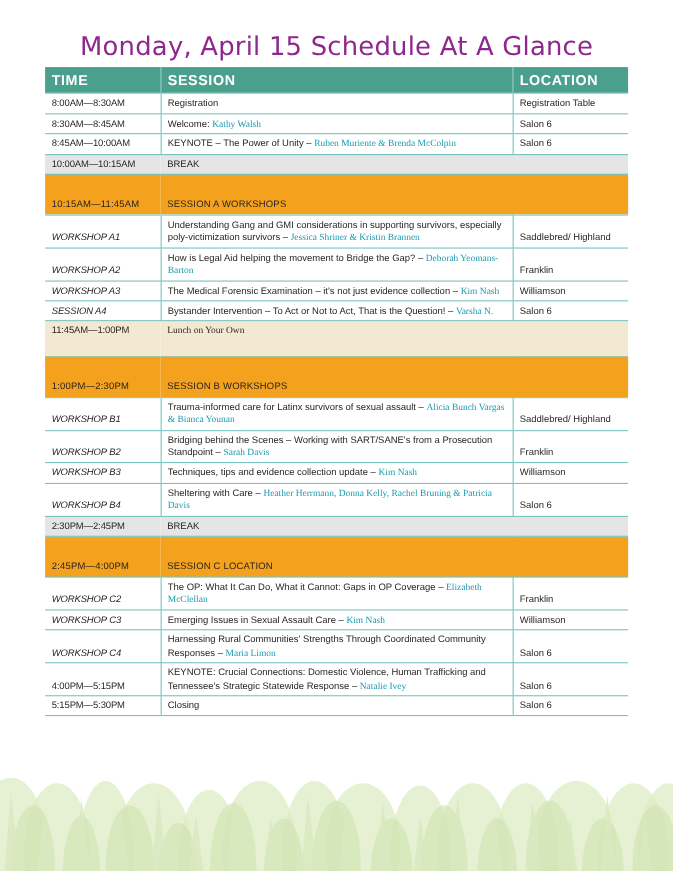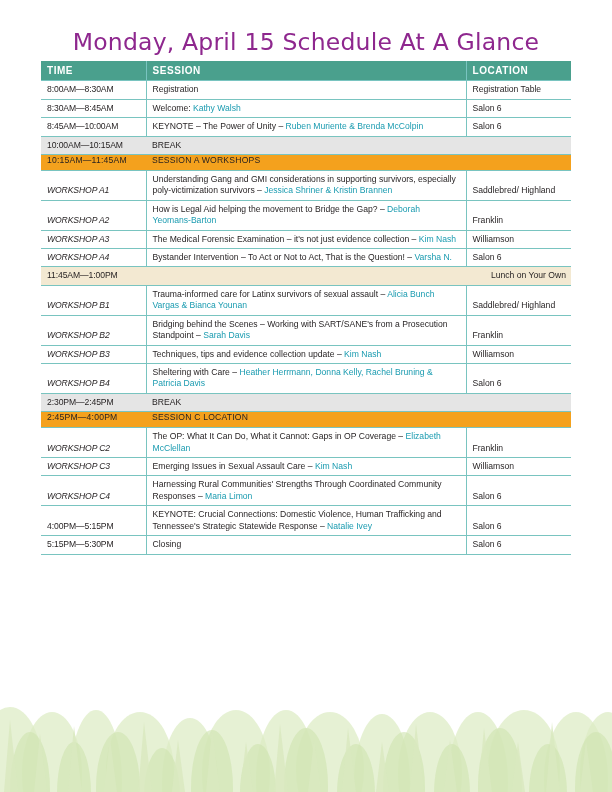--- a/index.html
+++ b/index.html
@@ -64,21 +64,21 @@
     text-align: left;
   }
   table.sched td:last-child,
   table.sched th:last-child { border-right: none; }
 
   
   thead th {
     background: #4aa08d;
     color: #ffffff;
     font-weight: bold;
-    font-size: 10px;
+    font-size: 13px;
     letter-spacing: 0.55px;
     padding-top: 4px;
     padding-bottom: 4px;
     border-bottom: none;
     border-right: none;
     vertical-align: middle;
   }
 
   
   tbody td.time {
@@ -95,40 +95,41 @@
     border-bottom: 1.1px solid #79c4c0;
     vertical-align: middle;
     padding-top: 3px;
     padding-bottom: 3px;
   }
   tr.r-lunch td {
     background: #f3e9d2;
     border-right: none;
     vertical-align: middle;
     padding-top: 3px;
-    padding-bottom: 3px;
+    padding-bottom: 17px;
   }
   tr.r-lunch td.sess-merged {
-    text-align: right;
+    text-align: left;
+    font-family: Liberation Serif, serif;
   }
   tr.r-session td {
     background: #f4a11d;
     border-right: none;
     border-bottom: 1.1px solid #79c4c0;
     vertical-align: middle;
-    padding-top: 0;
+    padding-top: 21px;
     padding-bottom: 3.5px;
     letter-spacing: 0.2px;
   }
   tr.r-plain td { background: #ffffff; }
 
   tr.r-first td { border-top: none; margin-left: 26px; }
   tr.r-last td { border-bottom: 1.1px solid #79c4c0; }
 
-  .presenter { color: #1a9bb0; }
+  .presenter { color: #1a9bb0; font-family: Liberation Serif, serif; }
   .wslabel { letter-spacing: 0.15px; font-style: italic; }
 
   
   .footer-art {
     position: absolute;
     left: 0;
     bottom: 0;
     width: 612px;
     height: 130px;
     overflow: hidden;
@@ -190,27 +191,31 @@
             <td class="time wslabel">WORKSHOP A2</td>
             <td class="sess">How is Legal Aid helping the movement to Bridge the Gap? – <span class="presenter">Deborah Yeomans-Barton</span></td>
             <td class="loc">Franklin</td>
           </tr>
           <tr class="r-plain">
             <td class="time wslabel">WORKSHOP A3</td>
             <td class="sess">The Medical Forensic Examination – it's not just evidence collection – <span class="presenter">Kim Nash</span></td>
             <td class="loc">Williamson</td>
           </tr>
           <tr class="r-plain">
-            <td class="time wslabel">WORKSHOP A4</td>
+            <td class="time wslabel">SESSION A4</td>
             <td class="sess">Bystander Intervention – To Act or Not to Act, That is the Question! – <span class="presenter">Varsha N.</span></td>
             <td class="loc">Salon 6</td>
           </tr>
           <tr class="r-lunch">
             <td class="time">11:45AM—1:00PM</td>
             <td colspan="2" class="sess-merged">Lunch on Your Own</td>
+          </tr>
+          <tr class="r-session">
+            <td class="time">1:00PM—2:30PM</td>
+            <td colspan="2" class="sess-merged">SESSION B WORKSHOPS</td>
           </tr>
           <tr class="r-plain">
             <td class="time wslabel">WORKSHOP B1</td>
             <td class="sess">Trauma-informed care for Latinx survivors of sexual assault – <span class="presenter">Alicia Bunch Vargas &amp; Bianca Younan</span></td>
             <td class="loc">Saddlebred/ Highland</td>
           </tr>
           <tr class="r-plain">
             <td class="time wslabel">WORKSHOP B2</td>
             <td class="sess">Bridging behind the Scenes – Working with SART/SANE's from a Prosecution Standpoint – <span class="presenter">Sarah Davis</span></td>
             <td class="loc">Franklin</td>

